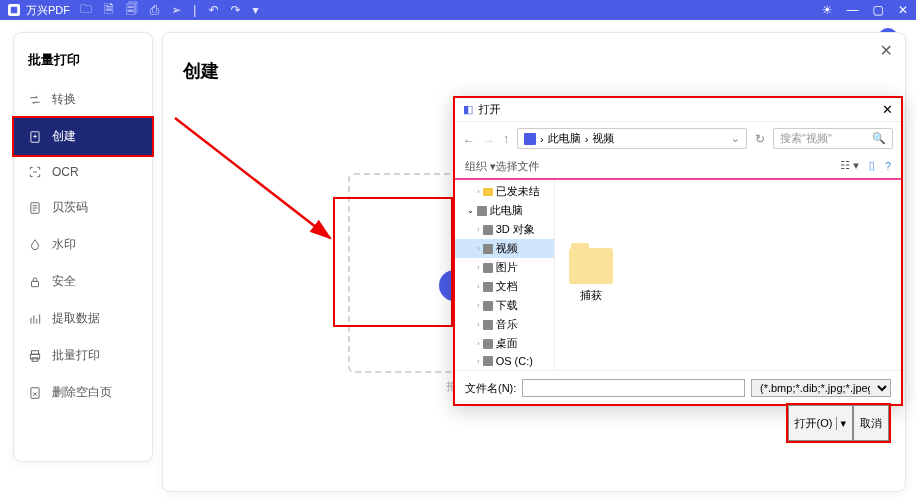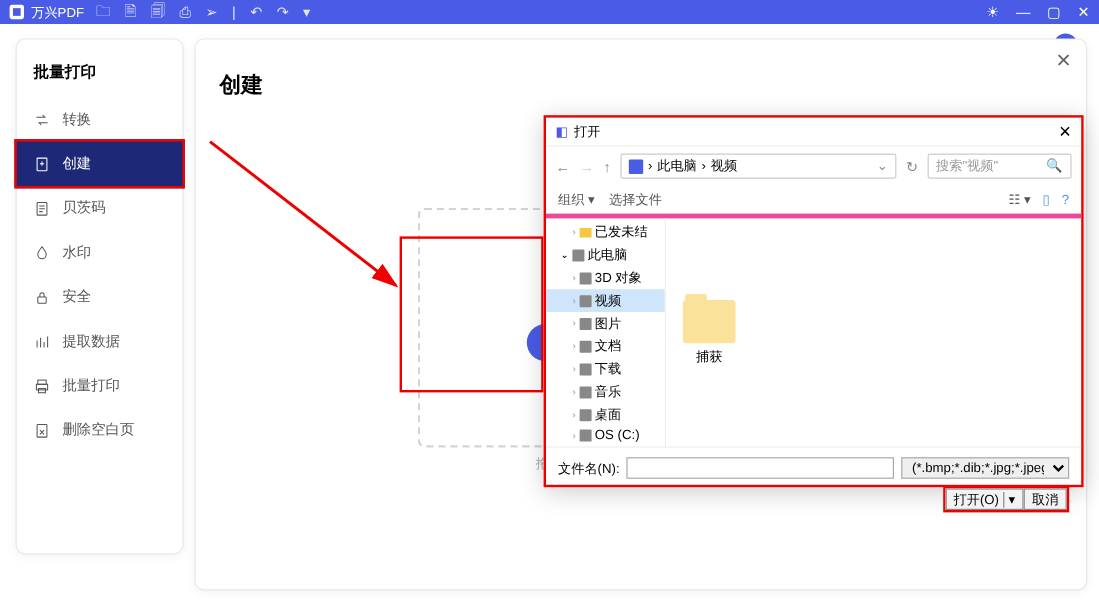--- a/index.html
+++ b/index.html
@@ -35,41 +35,41 @@
 .file-dialog{position:absolute;left:453px;top:96px;width:450px;height:310px;background:#fff;border:2px solid #e00;box-shadow:0 4px 20px rgba(0,0,0,.2);z-index:10;font-size:11px}
 .fd-title{display:flex;align-items:center;padding:4px 8px;border-bottom:1px solid #eee}
 .fd-title .ic{color:#4a5be6;margin-right:5px}
 .fd-title .cx{margin-left:auto;cursor:pointer;font-size:13px}
 .fd-nav{display:flex;align-items:center;gap:8px;padding:6px 8px}
 .fd-nav .arr{color:#888;cursor:pointer;font-size:12px}
 .fd-path{flex:1;display:flex;align-items:center;border:1px solid #ccc;border-radius:2px;padding:2px 6px;gap:4px;font-size:11px}
 .fd-path .pc{width:12px;height:12px;background:#4a5be6;border-radius:1px}
 .fd-search{width:120px;border:1px solid #ccc;border-radius:2px;padding:2px 6px;display:flex;align-items:center;color:#999;font-size:11px}
 .fd-search .mag{margin-left:auto}
-.fd-toolbar{display:flex;align-items:center;gap:12px;padding:4px 10px;border-bottom:4px solid #ec4899;color:#555}
+.fd-toolbar{display:flex;align-items:flex-start;padding:4px 10px;border-bottom:2px solid #ec4899;color:#555}
 .fd-toolbar .right{margin-left:auto;display:flex;gap:10px;align-items:center}
 .fd-body{display:flex;height:190px}
 .fd-tree{width:100px;border-right:1px solid #eee;overflow:hidden;padding:2px 0;font-size:11px}
 .fd-tree .ti{padding:2px 4px 2px 12px;display:flex;align-items:center;gap:3px;white-space:nowrap;cursor:pointer}
 .fd-tree .ti.sub{padding-left:22px}
 .fd-tree .ti.sel{background:#cfe5fb}
 .fd-tree .fic{width:10px;height:8px;background:#f5c842;border-radius:1px;display:inline-block}
 .fd-tree .dic{width:10px;height:10px;background:#888;border-radius:1px;display:inline-block}
 .fd-content{flex:1;padding:10px 14px;display:flex;gap:10px;align-items:center}
 .fd-item{display:flex;flex-direction:column;align-items:center;gap:4px;font-size:11px;cursor:pointer}
 .fd-item .fld{width:44px;height:36px;background:#fbe29a;border-radius:3px;position:relative}
 .fd-item .fld::before{content:"";position:absolute;top:-5px;left:2px;width:18px;height:8px;background:#fbe29a;border-radius:2px 2px 0 0}
 .fd-footer{padding:8px 10px;border-top:1px solid #eee}
 .fd-row{display:flex;align-items:center;gap:6px;margin-bottom:6px}
 .fd-row label{font-size:11px}
 .fd-row input,.fd-row select{border:1px solid #aaa;padding:1px 4px;font-size:11px;height:18px}
 .fd-row input{flex:1;min-width:0}
 .fd-row select{width:140px}
 .fd-btns{display:flex;justify-content:flex-end;gap:4px}
-.fd-btns button{border:1px solid #888;background:#f3f3f3;padding:0 6px;font-size:11px;height:18px;cursor:pointer}
+.fd-btns button{border:1px solid #888;background:#f3f3f3;padding:0 6px;font-size:11px;height:36px;cursor:pointer}
 .fd-btns .open{display:flex;align-items:center}
 .fd-btns .open .dd{border-left:1px solid #888;margin-left:4px;padding-left:3px}
 .fd-btns-hl{border:2px solid #e00;display:inline-flex;padding:0}
 </style>
 </head>
 <body>
 
 <div class="titlebar">
   <span class="logo">
       <svg viewBox="0 0 10 10">
@@ -119,20 +119,28 @@
         <svg viewBox="0 0 24 24">
           <rect x="5" y="3" width="14" height="18" rx="1"></rect>
           <path d="M12 8v6M9 11h6"></path>
         </svg>
       </span>
       <span>创建</span>
     </div>
   <div class="side-item">
       <span class="ic">
         <svg viewBox="0 0 24 24">
+          <path d="M4 4h4M4 4v4M20 4h-4M20 4v4M4 20h4M4 20v-4M20 20h-4M20 20v-4M9 12h6"></path>
+        </svg>
+      </span>
+      <span>OCR</span>
+    </div>
+  <div class="side-item">
+      <span class="ic">
+        <svg viewBox="0 0 24 24">
           <rect x="5" y="3" width="14" height="18" rx="1"></rect>
           <path d="M8 8h8M8 12h8M8 16h5"></path>
         </svg>
       </span>
       <span>贝茨码</span>
     </div>
   <div class="side-item">
       <span class="ic">
         <svg viewBox="0 0 24 24">
           <path d="M12 3c3 4 6 7 6 11a6 6 0 0 1-12 0c0-4 3-7 6-11z"></path>

